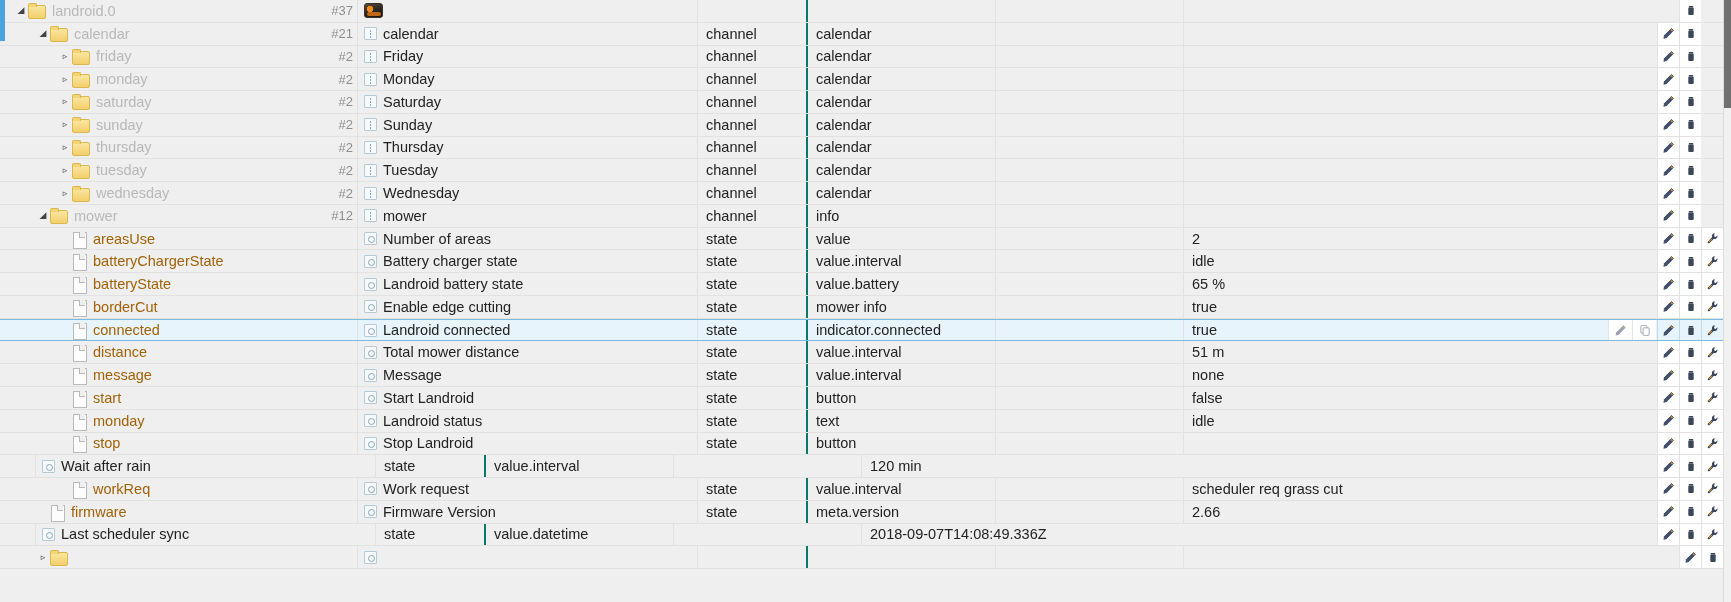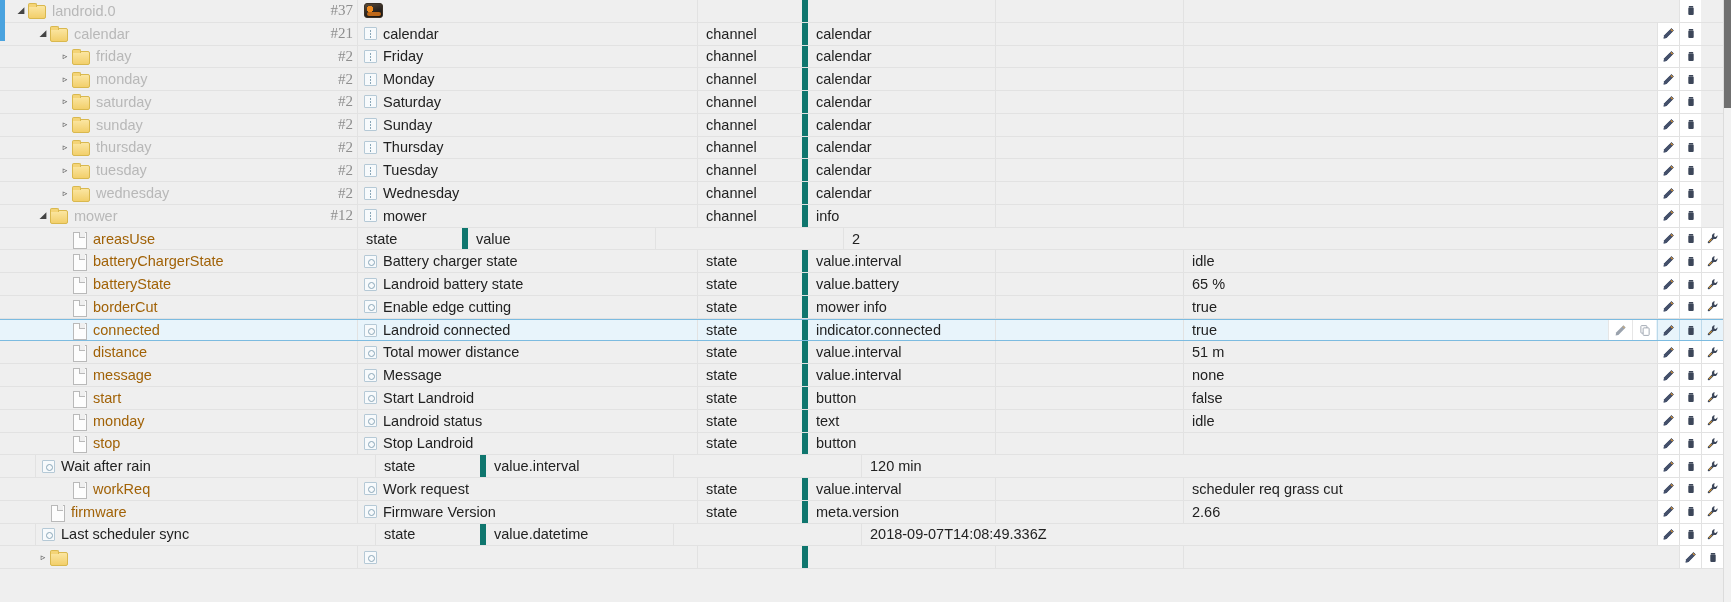--- a/index.html
+++ b/index.html
@@ -74,43 +74,42 @@
     white-space: nowrap;
     border-right: 1px solid transparent;
   }
   .c-count {
     width: 36px;
     flex: 0 0 36px;
     display: flex;
     align-items: center;
     justify-content: flex-end;
     padding-right: 4px;
-    font-size: 15px;
+    font-size: 13px;
     color: #8e8e8e;
     border-right: 1px solid #e2e2e2;
-    font-family: Liberation Serif, serif;
   }
   .c-title {
     width: 340px;
     flex: 0 0 340px;
     display: flex;
     align-items: center;
     gap: 6px;
     padding-left: 6px;
     overflow: hidden;
     white-space: nowrap;
     border-right: 1px solid #e2e2e2;
   }
   .c-type {
     width: 110px;
     flex: 0 0 110px;
     display: flex;
     align-items: center;
     padding-left: 8px;
-    border-right: 6px solid #0f766e;
+    border-right: 2px solid #0f766e;
   }
   .c-role {
     width: 188px;
     flex: 0 0 188px;
     display: flex;
     align-items: center;
     padding-left: 8px;
     border-right: 1px solid #e2e2e2;
   }
   .c-room {
@@ -633,20 +632,24 @@
         </div>
       </div>
       <div class="row leaf">
         <div class="c-name">
           <span class="indent" style="width: 58px;"></span>
           <span class="twisty spacer"></span>
           <span class="file-ico"></span>
           <span class="name-label">areasUse</span>
         </div>
         <div class="c-count"></div>
+        <div class="c-title">
+          <span class="obj-ico state"></span>
+          <span>Number of areas</span>
+        </div>
         <div class="c-type">state</div>
         <div class="c-role">value</div>
         <div class="c-room"></div>
         <div class="c-value">
           <span>2</span>
         </div>
         <div class="c-actions">
           <div class="act">
             <svg width="13" height="13" viewBox="0 0 16 16">
               <path d="M11.6 1.6 14.4 4.4 5.4 13.4 2 14l.6-3.4z" fill="#3a4a63" stroke="#2b3away"></path>

